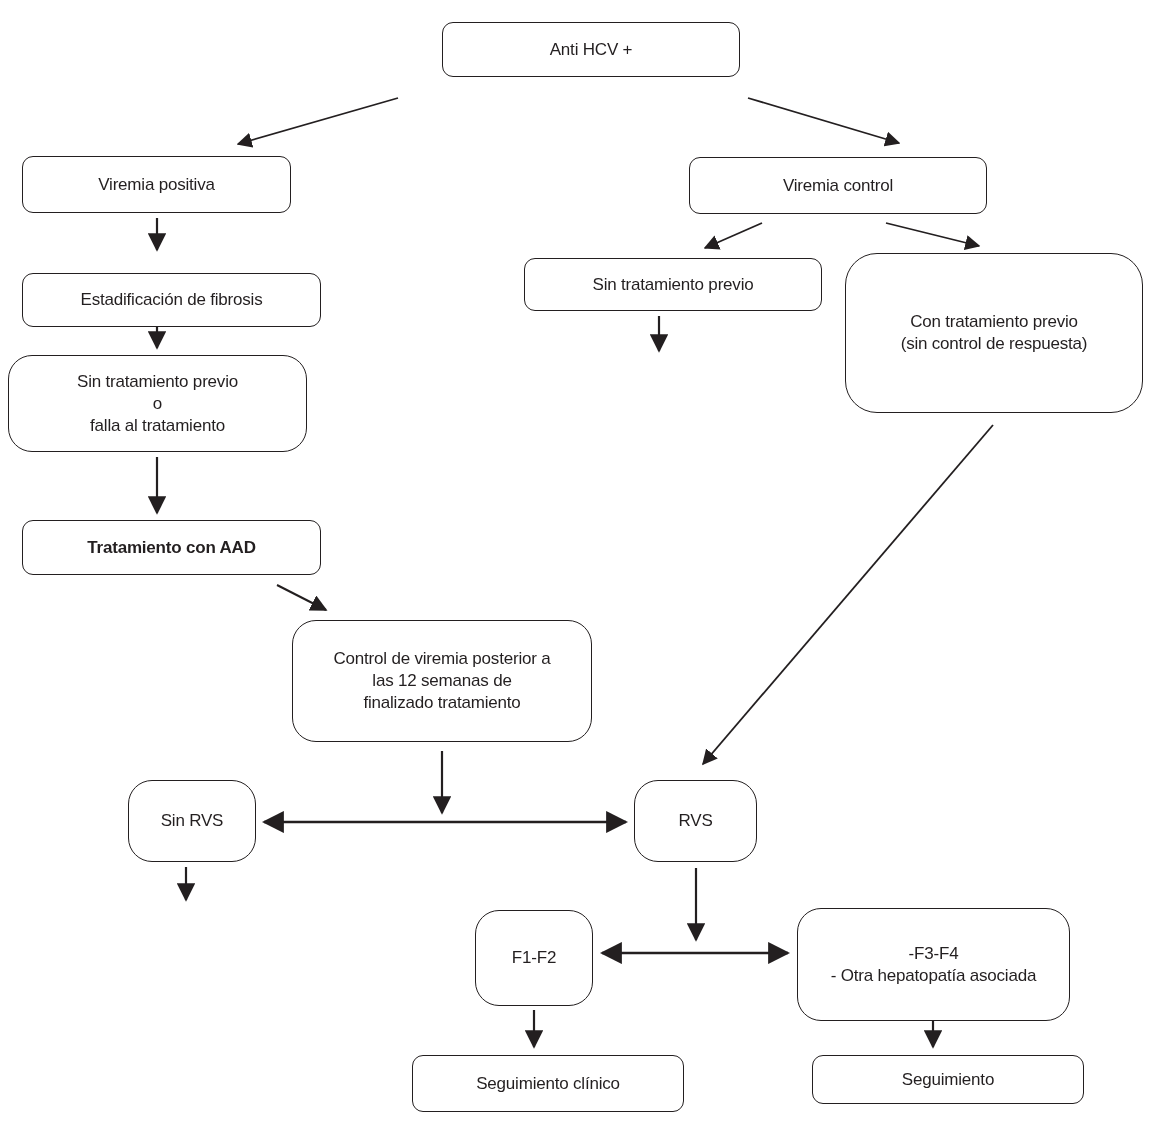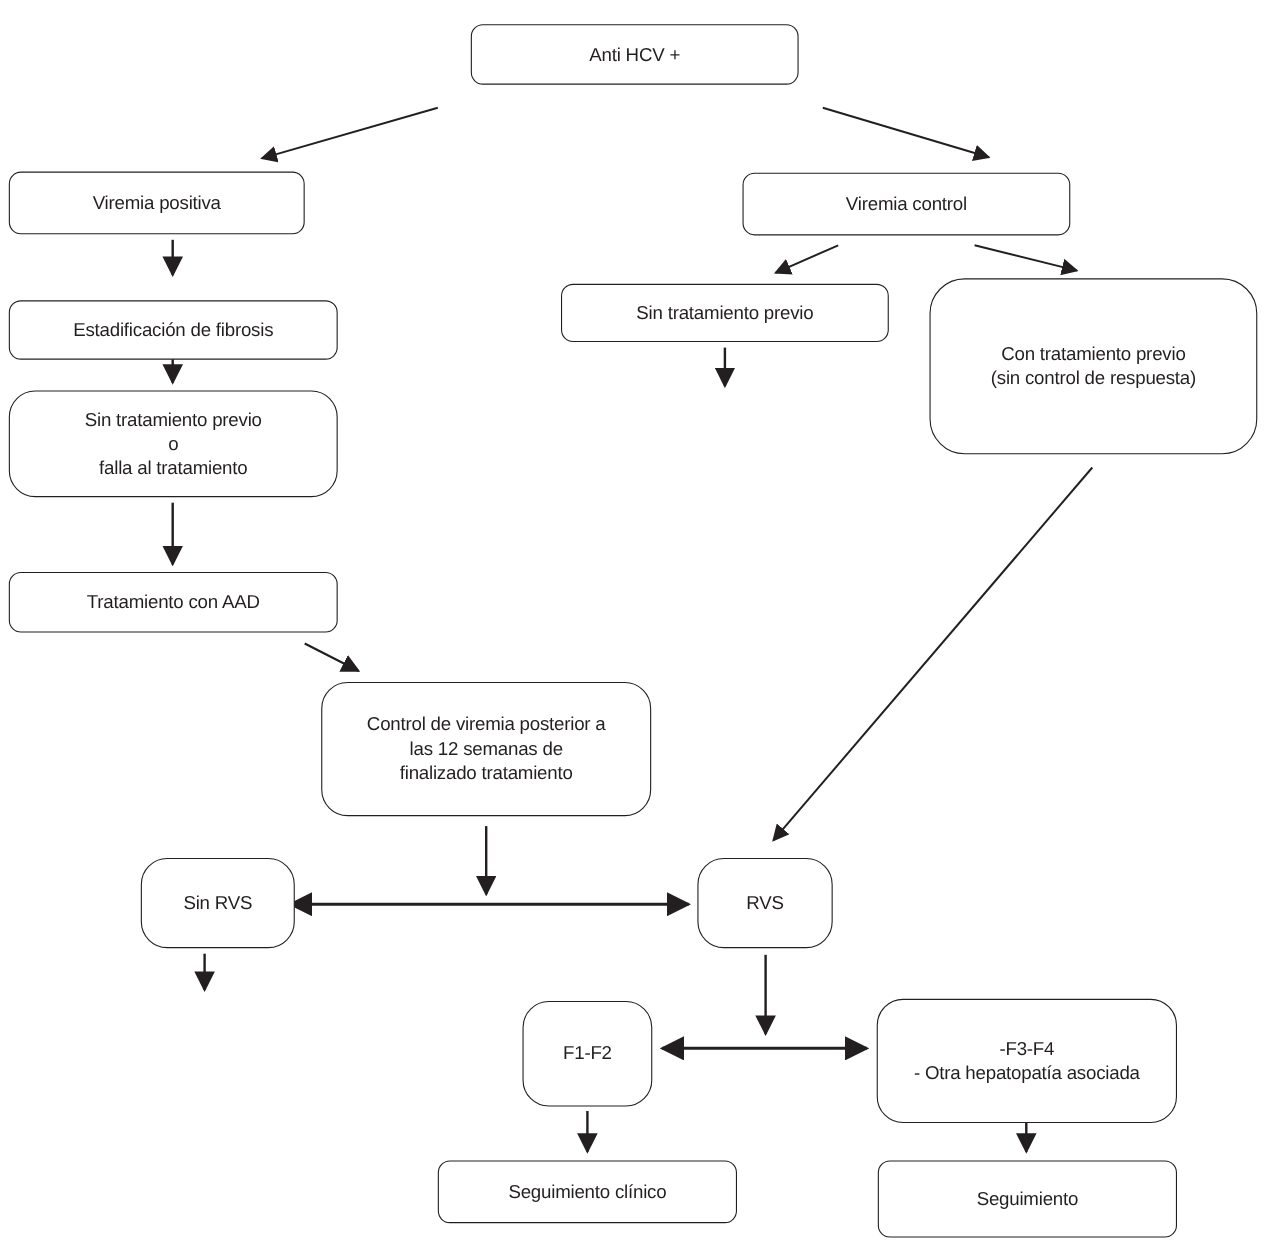--- a/index.html
+++ b/index.html
@@ -29,21 +29,21 @@
     background: #ffffff;
     display: flex;
     flex-direction: column;
     align-items: center;
     justify-content: center;
     text-align: center;
     font-size: 17px;
     letter-spacing: -0.2px;
     line-height: 22px;
   }
-  .r18 { border-radius: 11px; }
+  .r18 { border-radius: 11px; margin-left: 14px; }
   .r22 { border-radius: 24px; }
   .r26 { border-radius: 32px; }
 </style>
 </head>
 <body>
 
 <div class="canvas">
 
   <svg class="arrows" viewBox="0 0 1150 1137" xmlns="http://www.w3.org/2000/svg">
     <defs>
@@ -93,21 +93,21 @@
   <div class="node r18" style="left:8px; top:273px; width:299px; height:54px;">
     <span>Estadificación de fibrosis</span>
   </div>
 
   <div class="node r22" style="left:8px; top:355px; width:299px; height:97px;">
     <div>Sin tratamiento previo</div>
     <div>o</div>
     <div>falla al tratamiento</div>
   </div>
 
-  <div class="node r18" style="left:8px; top:520px; width:299px; height:55px;">
+  <div class="node r18" style="left:8px; top:520px; width:299px; height:55px;font-weight:bold;">
     <span>Tratamiento con AAD</span>
   </div>
 
   <div class="node r22" style="left:292px; top:620px; width:300px; height:122px;">
     <div>Control de viremia posterior a</div>
     <div>las 12 semanas de</div>
     <div>finalizado tratamiento</div>
   </div>
 
   <div class="node r18" style="left:675px; top:157px; width:298px; height:57px;">
@@ -117,21 +117,21 @@
   <div class="node r18" style="left:510px; top:258px; width:298px; height:53px;">
     <span>Sin tratamiento previo</span>
   </div>
 
 
   <div class="node r26" style="left:845px; top:253px; width:298px; height:160px;">
     <div>Con tratamiento previo</div>
     <div>(sin control de respuesta)</div>
   </div>
 
-  <div class="node r22" style="left:128px; top:780px; width:140px; height:82px;">
+  <div class="node r22" style="left:128px; top:780px; width:128px; height:82px;">
     <span>Sin RVS</span>
   </div>
 
   <div class="node r22" style="left:634px; top:780px; width:123px; height:82px;">
     <span>RVS</span>
   </div>
 
 
   <div class="node r22" style="left:475px; top:910px; width:118px; height:96px;">
     <span>F1-F2</span>
@@ -139,17 +139,17 @@
 
   <div class="node r22" style="left:797px; top:908px; width:273px; height:113px;">
     <div>-F3-F4</div>
     <div>- Otra hepatopatía asociada</div>
   </div>
 
   <div class="node r18" style="left:398px; top:1055px; width:272px; height:57px;">
     <span>Seguimiento clínico</span>
   </div>
 
-  <div class="node r18" style="left:798px; top:1055px; width:272px; height:70px;">
+  <div class="node r18" style="left:798px; top:1055px; width:272px; height:49px;">
     <span>Seguimiento</span>
   </div>
 
 </div>
 
 </body></html>

